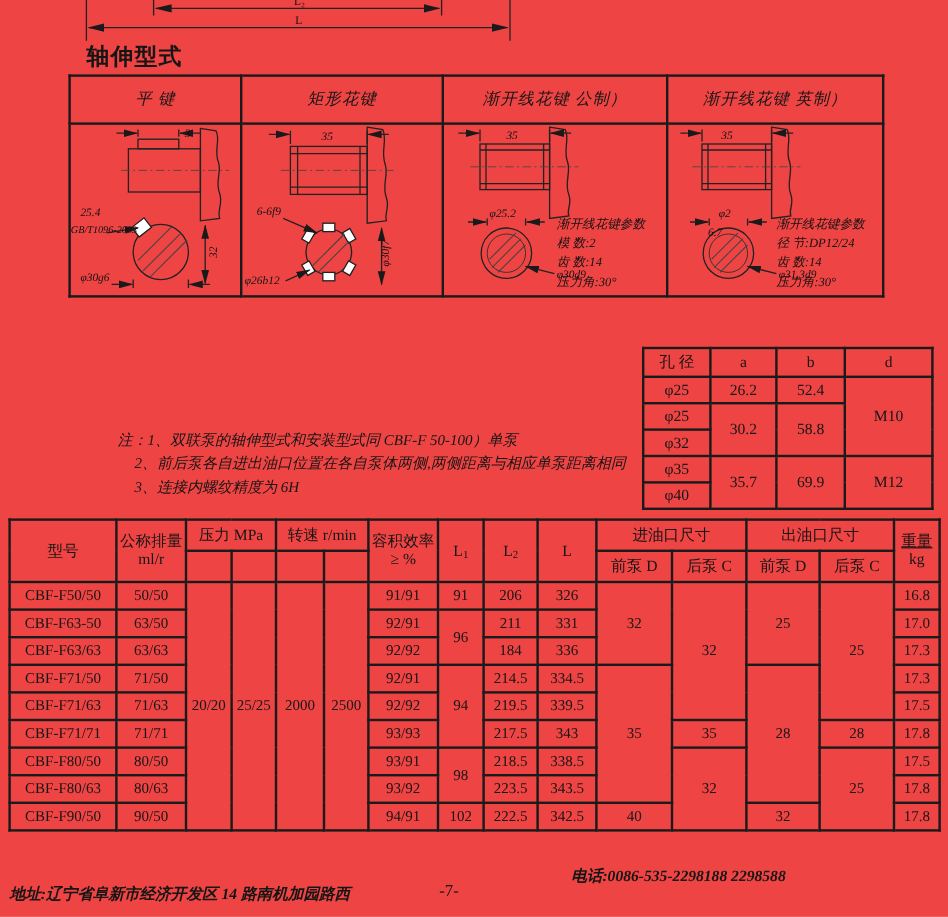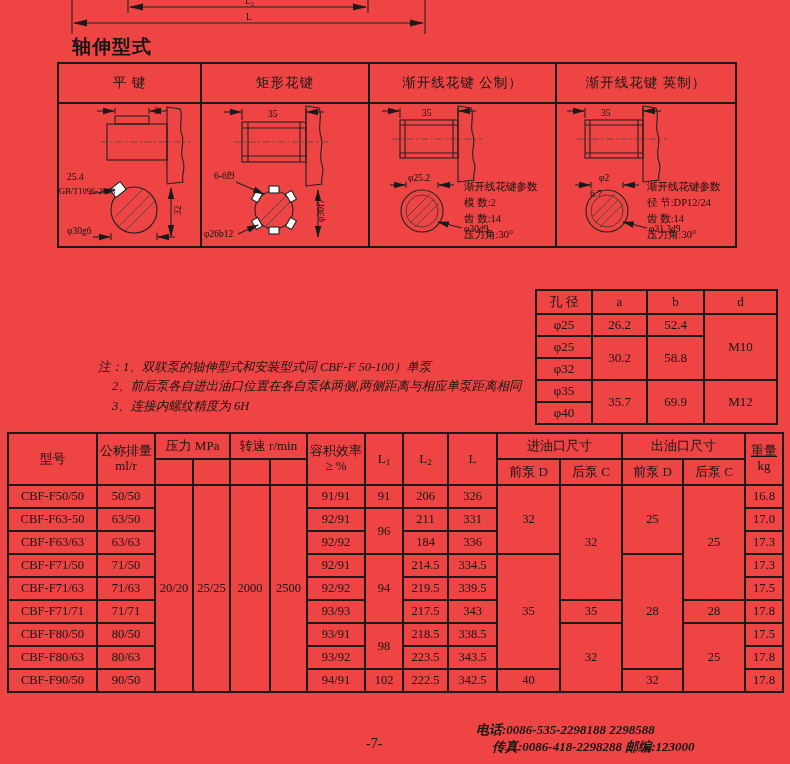--- a/index.html
+++ b/index.html
@@ -9,21 +9,21 @@
   
   table{border-collapse:collapse;table-layout:fixed;}
   td{border:2px solid #1a1a1a;text-align:center;vertical-align:middle;padding:0;font-size:12.5px;overflow:hidden;}
 
   
   .top-draw{position:absolute;left:0;top:0;}
 
   .heading{position:absolute;left:72px;top:34px;font-size:19px;font-weight:bold;letter-spacing:1px;}
 
   
-  .shaft-table{position:absolute;left:57px;top:62px;width:678px;}
+  .shaft-table{position:absolute;left:57px;top:62px;width:678px;font-style:italic;}
   .shaft-table td.hd{height:38px;font-size:13.5px;letter-spacing:1px;}
   .shaft-table td.draw{height:142px;vertical-align:top;}
   .shaft-table svg{display:block;}
   .tech{stroke:#222;stroke-width:1.1;fill:none;}
   .tech-thin{stroke:#333;stroke-width:0.8;fill:none;}
   .hatch{stroke:#444;stroke-width:0.9;}
   .dimtxt{font-size:9.5px;fill:#111;font-family:"Liberation Serif","DejaVu Serif",serif;}
   .paramtxt{font-size:10.5px;fill:#111;font-family:"Liberation Serif","DejaVu Serif",serif;}
   .cl{stroke:#444;stroke-width:0.7;stroke-dasharray:7,3,1.5,3;}
 
@@ -453,19 +453,19 @@
         <td>102</td>
         <td>222.5</td>
         <td>342.5</td>
         <td>40</td>
         <td>32</td>
         <td>17.8</td>
       </tr>
     </tbody>
   </table>
 
+  <div class="footer-address">地址:辽宁省阜新市经济开发区 14 路南机加园路西</div>
   <div class="footer-page">-7-</div>
   <div class="footer-right">
     <div>电话:0086-535-2298188    2298588</div>
-    <div class="l2">传真:0086-418-2298288    邮编:123000</div>
   </div>
 
 </div>
 
 </body></html>

